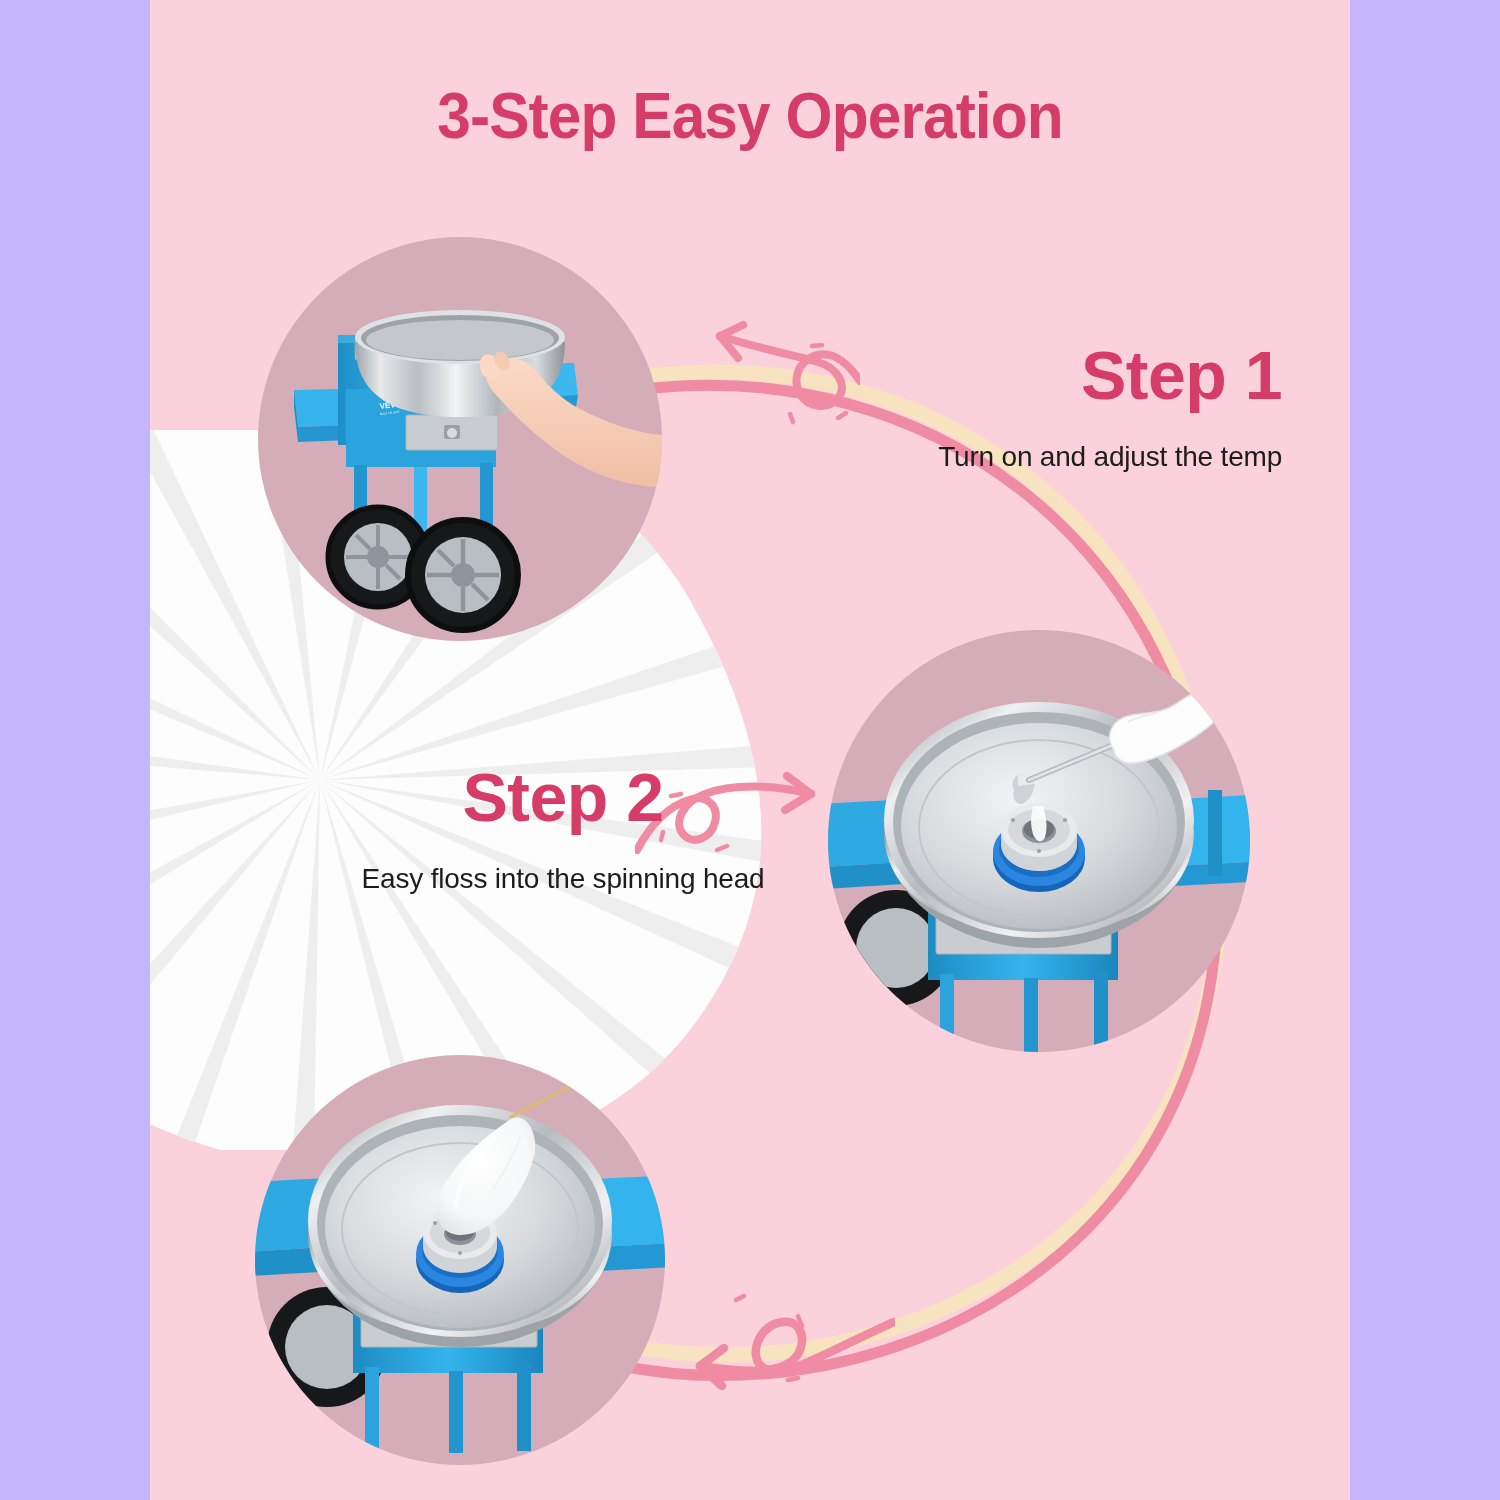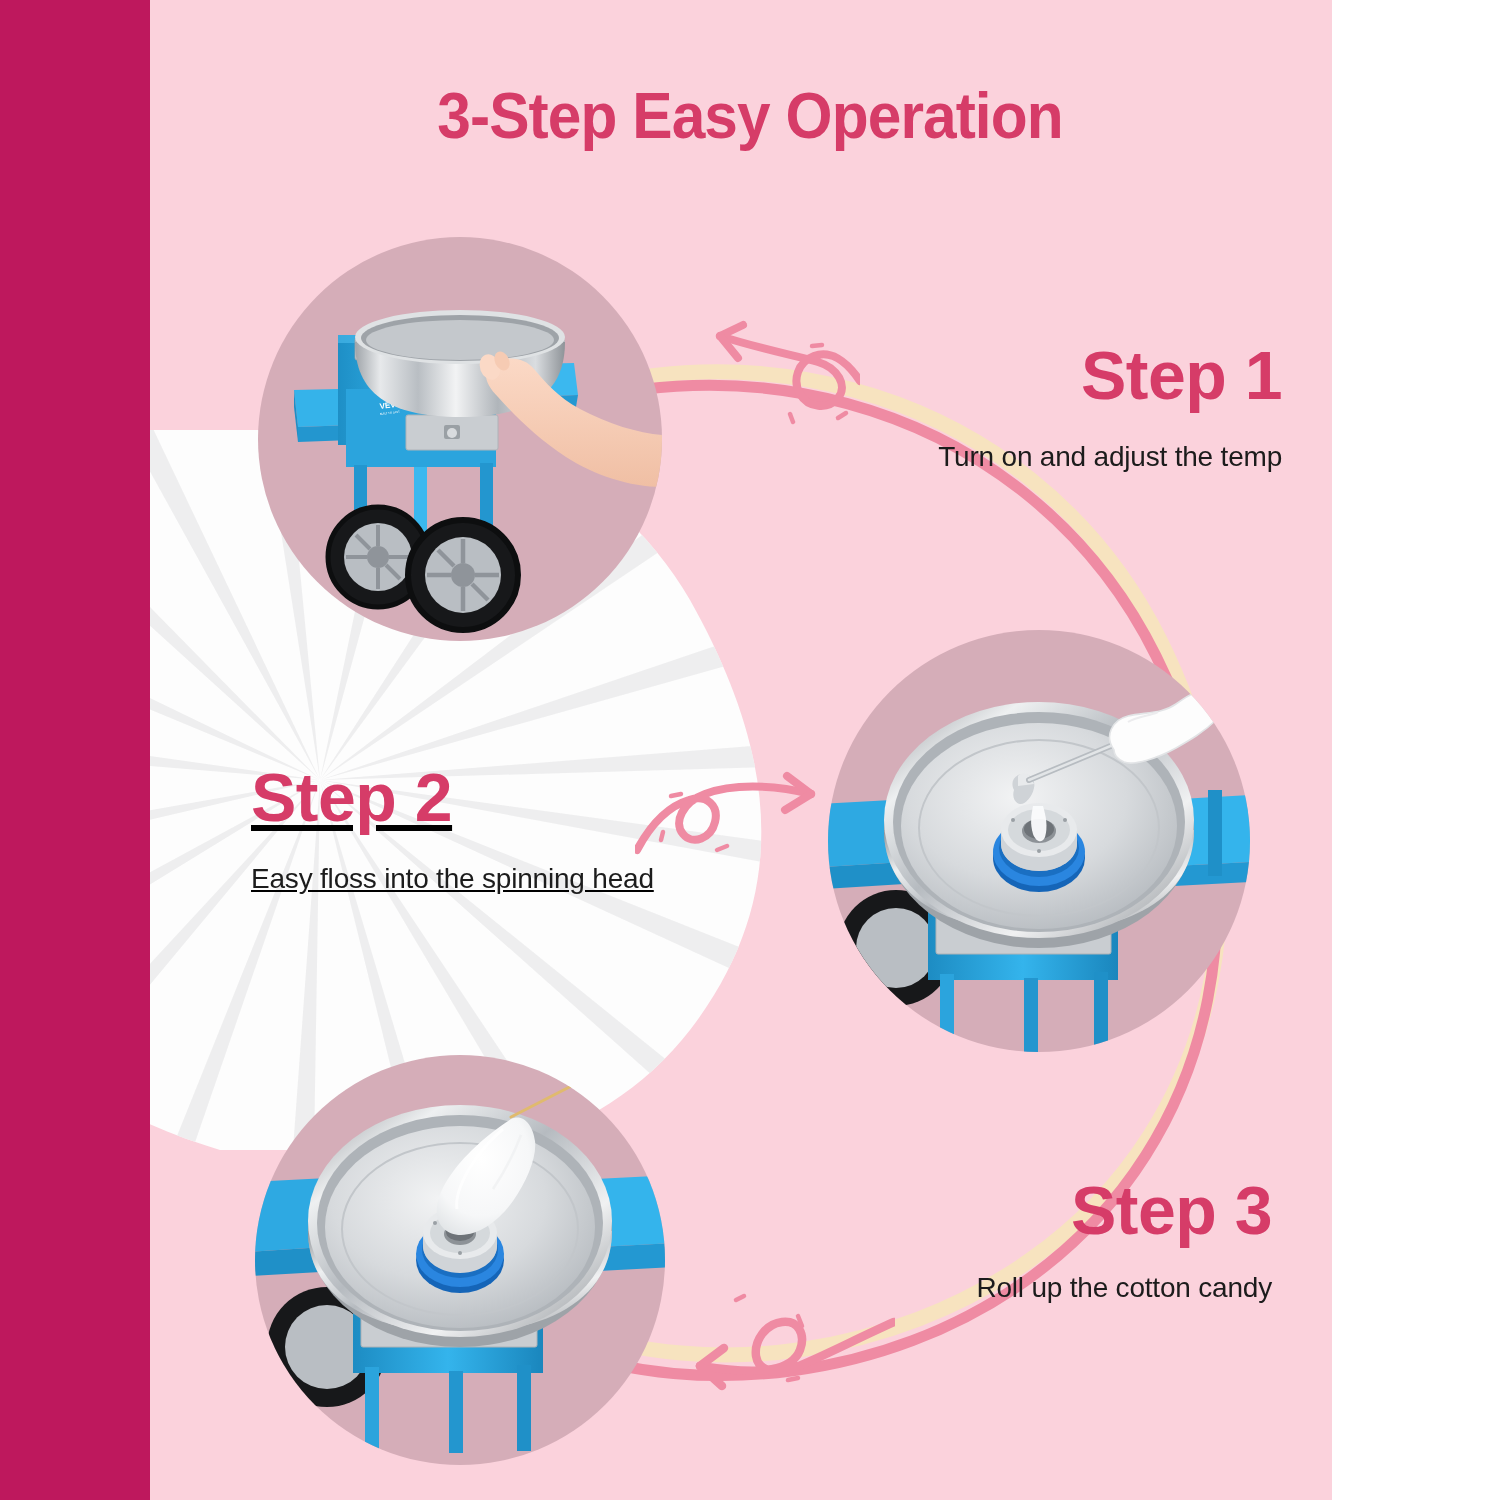--- a/index.html
+++ b/index.html
@@ -1,19 +1,19 @@
 <!DOCTYPE html>
 <html><head>
 <meta charset="utf-8">
 <style>
   * { margin:0; padding:0; box-sizing:border-box; }
   html,body { width:1500px; height:1500px; background:#ffffff; }
   body { font-family:"Liberation Sans", sans-serif; overflow:hidden; }
 
-  #stage { position:relative; width:1332px; height:1500px; background:#be185d; overflow:hidden; }
+  #stage { position:relative; width:1500px; height:1500px; background:#c4b5fd; overflow:hidden; }
 
   
   .panel {
     position:absolute; left:150px; top:0; width:1200px; height:1500px;
     background:#fbd2dc; overflow:hidden;
   }
 
   
   .burst-wrap{
     position:absolute; left:-160px; top:430px; width:880px; height:720px;
@@ -42,21 +42,21 @@
     letter-spacing:-0.5px;
   }
   .step-body{
     font-size:28px; color:#1c1c1c; line-height:1.45;
     font-family:"Liberation Sans", sans-serif; font-weight:400;
     letter-spacing:-0.2px;
   }
 
   .s1{ position:absolute; right:68px; top:340px; text-align:right; width:620px; }
   .s1 .step-head{ margin-bottom:26px; }
-  .s2{ position:absolute; left:101px; top:762px; text-align:left; width:640px;text-decoration:underline; }
+  .s2{ position:absolute; left:93px; top:762px; text-align:center; width:640px; }
   .s2 .step-head{ margin-bottom:26px; }
   .s3{ position:absolute; right:78px; top:1175px; text-align:right; width:620px; }
   .s3 .step-head{ margin-bottom:22px; }
 
   
   .photo{ position:absolute; }
   .circle-bg{
     position:absolute; left:0; top:0; width:100%; height:100%;
     border-radius:50%; background:#d5adb8;
   }
@@ -500,19 +500,15 @@
     <div class="s1">
       <div class="step-head">Step 1</div>
       <div class="step-body">Turn on and adjust the temp</div>
     </div>
 
     <div class="s2">
       <div class="step-head">Step 2</div>
       <div class="step-body">Easy floss into the spinning head</div>
     </div>
 
-    <div class="s3">
-      <div class="step-head">Step 3</div>
-      <div class="step-body">Roll up the cotton candy</div>
-    </div>
 
   </div>
 </div>
 
 </body></html>

